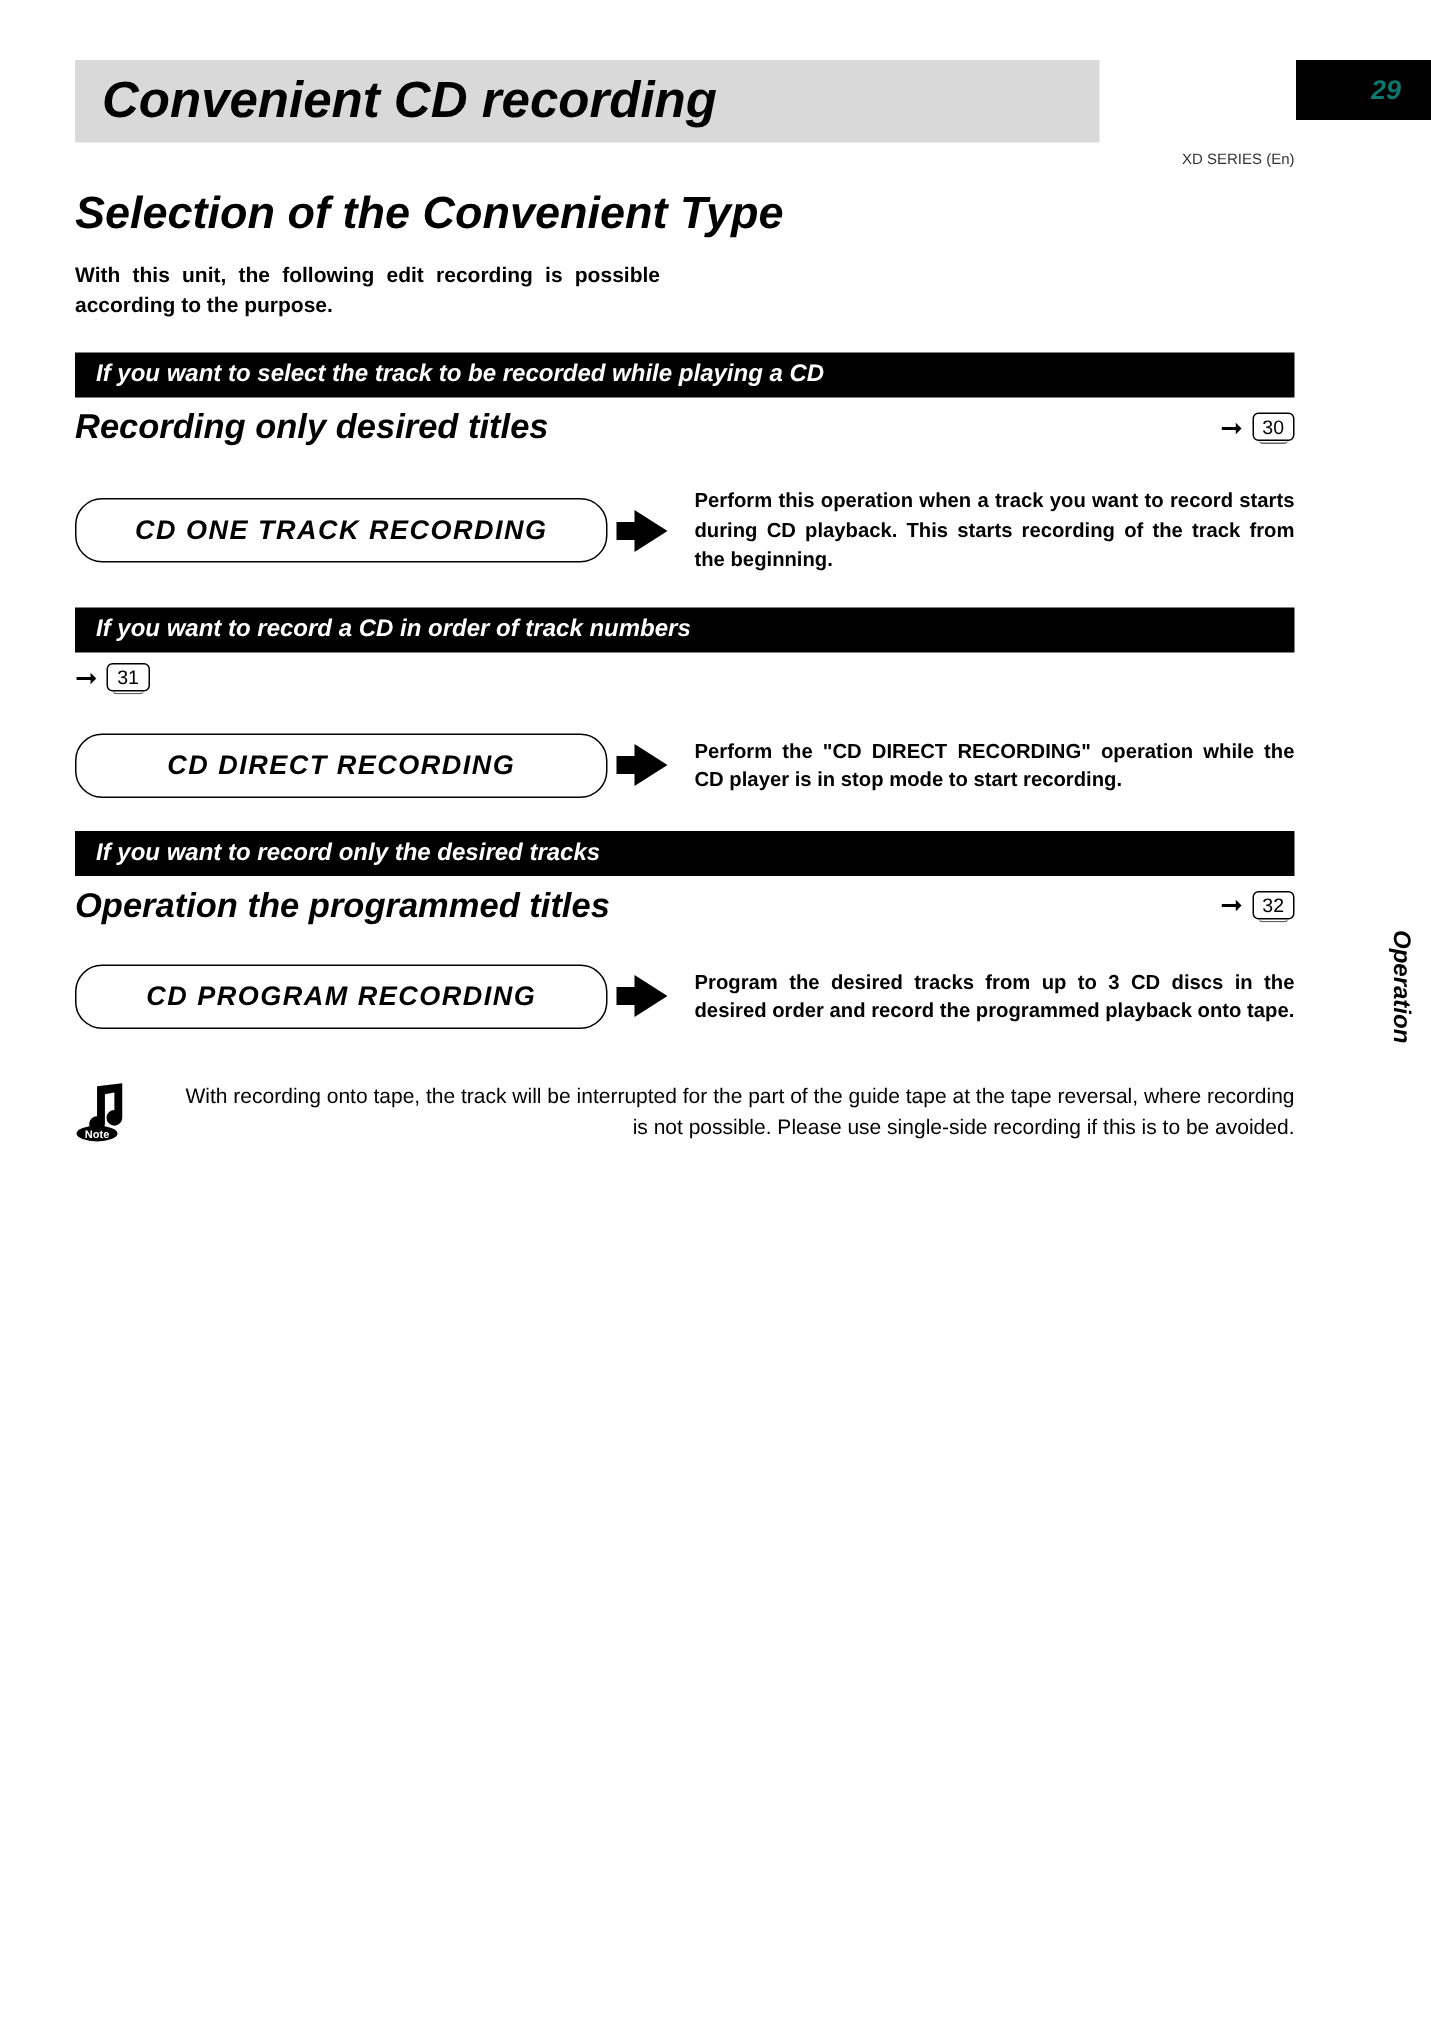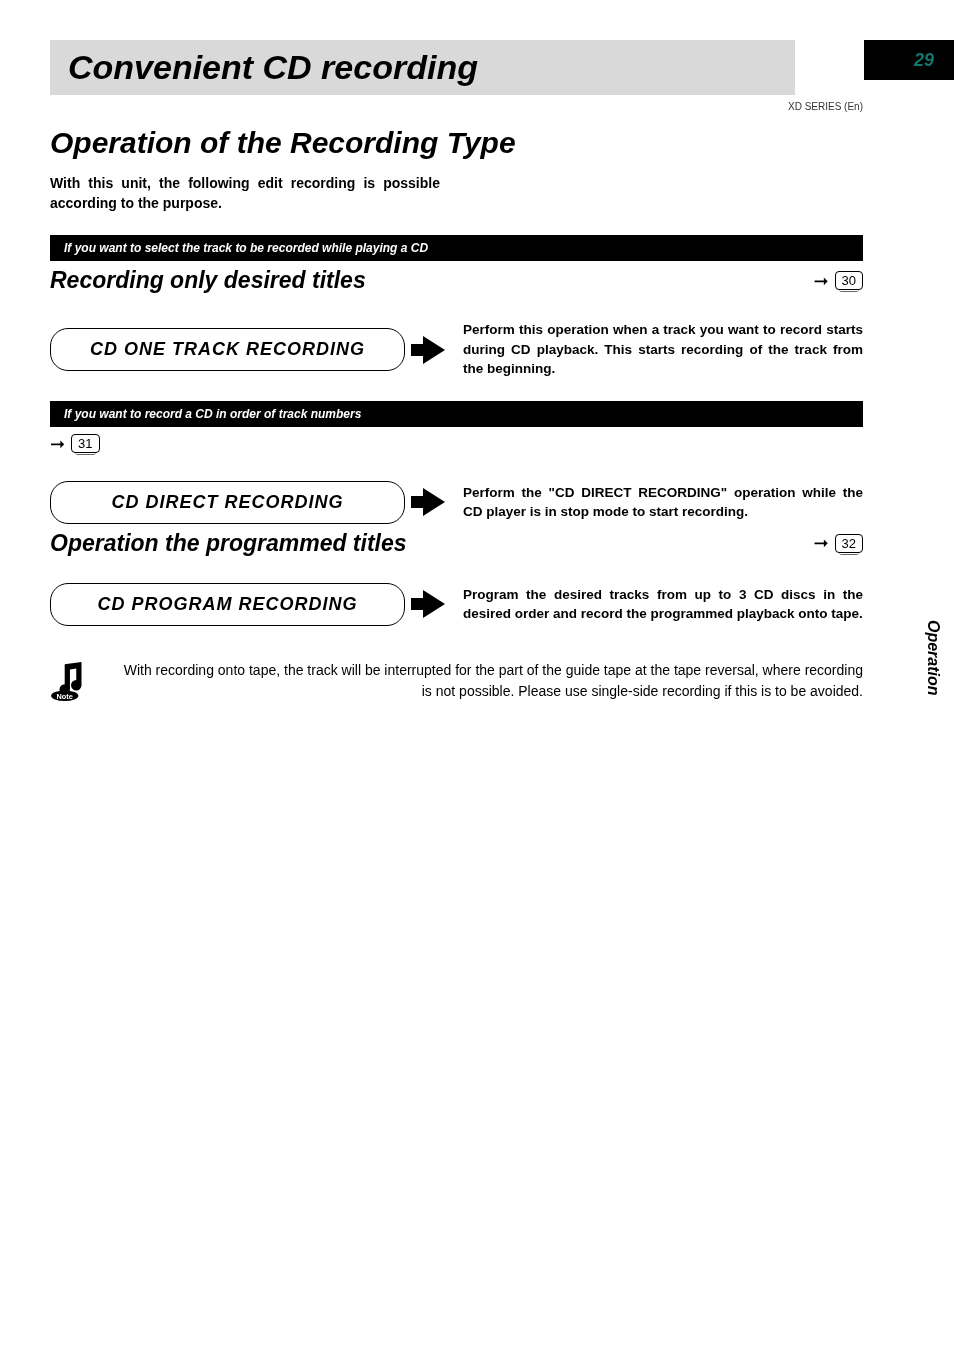--- a/index.html
+++ b/index.html
@@ -1,29 +1,29 @@
 <!DOCTYPE html>
 <html><head>
 <meta charset="utf-8">
 <style>
   * { box-sizing: border-box; margin: 0; padding: 0; }
   body { font-family: Arial, Helvetica, sans-serif; background: #fff; width: 954px; position: relative; }
   .page { padding: 40px 50px 40px 50px; position: relative; }
   .top-tab { position: absolute; top: 40px; right: 0; width: 90px; height: 40px; background: #000; color: #0f766e; display: flex; align-items: center; justify-content: flex-end; padding-right: 20px; font-weight: bold; font-style: italic; font-size: 18px; }
-  .h1-bar { background: #d9d9d9; padding: 8px 18px; margin-bottom: 2px; width: 745px;}
+  .h1-bar { background: #d9d9d9; padding: 8px 18px; margin-bottom: 2px; width: 683px;}
   .h1 { font-family: "Arial Narrow", Arial, sans-serif; font-size: 34px; font-weight: bold; font-style: italic; letter-spacing: 0px; }
   .series-label { text-align: right; font-size: 10px; color: #333; width: 813px; margin:6px 0 8px 0;}
   .h2 { font-family: "Arial Narrow", Arial, sans-serif; font-size: 30px; font-weight: bold; font-style: italic; margin: 14px 0 14px 0;}
   .two-col { display: flex; gap: 30px; align-items: flex-start; width: 813px; }
   .intro-left { width: 390px; font-size: 14px; font-weight: bold; line-height: 1.4; text-align: justify;}
   .intro-right { flex: 1; display: flex; gap: 12px; align-items: flex-start;}
   .note-icon { width: 38px; height: 38px; flex-shrink: 0; position: relative; }
   .note-icon svg { width: 100%; height: 100%; }
   .note-text { font-size: 13px; font-weight: bold; line-height: 1.4; flex:1; text-align: justify;}
-  .black-bar { background: #000; color: #fff; font-family: "Arial Narrow", Arial, sans-serif; font-weight: bold; font-style: italic; font-size: 12px; padding: 6px 14px; width: 813px; margin-top: 22px;}
+  .black-bar { background: #000; color: #fff; font-family: "Arial Narrow", Arial, sans-serif; font-weight: bold; font-style: italic; font-size: 16px; padding: 6px 14px; width: 813px; margin-top: 22px;}
   .sub-row { display:flex; justify-content:space-between; align-items:center; width:813px; margin-top:6px;}
   .subheading { font-family: "Arial Narrow", Arial, sans-serif; font-weight: bold; font-style: italic; font-size: 23px; }
   .page-ref { display:flex; align-items:center; gap:6px; font-size:14px;}
   .page-ref .arrow { font-size:18px;}
   .page-box { display:inline-flex; align-items:center; border:1.5px solid #000; border-radius:4px; padding:1px 6px; font-size:13px; position:relative;}
   .page-box::after { content:""; position:absolute; left:3px; bottom:-3px; right:3px; height:2px; border-bottom:1px solid #000; border-radius:0 0 3px 3px; opacity:.6;}
   .method-row { display:flex; align-items:center; width:813px; margin-top:26px; gap:18px;}
   .method-capsule { width: 355px; border:1.5px solid #000; border-radius: 18px; padding: 10px 14px; text-align:center; font-family:"Arial Narrow", Arial, sans-serif; font-weight:bold; font-style:italic; font-size:18px; letter-spacing:1px;}
   .big-arrow { width:0; height:0; border-top:14px solid transparent; border-bottom:14px solid transparent; border-left:22px solid #000; flex-shrink:0; position:relative;}
   .big-arrow::before { content:""; position:absolute; left:-34px; top:-6px; width:14px; height:12px; background:#000;}
@@ -40,21 +40,21 @@
   <span>29</span>
 </div>
 
 <div class="page">
 
   <div class="h1-bar">
     <div class="h1">Convenient CD recording</div>
   </div>
   <div class="series-label">XD SERIES (En)</div>
 
-  <div class="h2">Operation of the Recording Type</div>
+  <div class="h2">Selection of the Convenient Type</div>
 
   <div class="two-col">
     <div class="intro-left">With this unit, the following edit recording is possible according to the purpose.</div>
   </div>
 
   <div class="black-bar">If you want to select the track to be recorded while playing a CD</div>
   <div class="sub-row">
     <div class="subheading">Recording only desired titles</div>
     <div class="page-ref">
       <span class="arrow">➞</span>
@@ -73,20 +73,21 @@
       <span class="arrow">➞</span>
       <span class="page-box">31</span>
     </div>
   </div>
   <div class="method-row">
     <div class="method-capsule">CD DIRECT RECORDING</div>
     <div class="big-arrow"></div>
     <div class="method-desc">Perform the "CD DIRECT RECORDING" operation while the CD player is in stop mode to start recording.</div>
   </div>
 
+  <div class="black-bar">If you want to record only the desired tracks</div>
   <div class="sub-row">
     <div class="subheading">Operation the programmed titles</div>
     <div class="page-ref">
       <span class="arrow">➞</span>
       <span class="page-box">32</span>
     </div>
   </div>
   <div class="method-row">
     <div class="method-capsule">CD PROGRAM RECORDING</div>
     <div class="big-arrow"></div>

